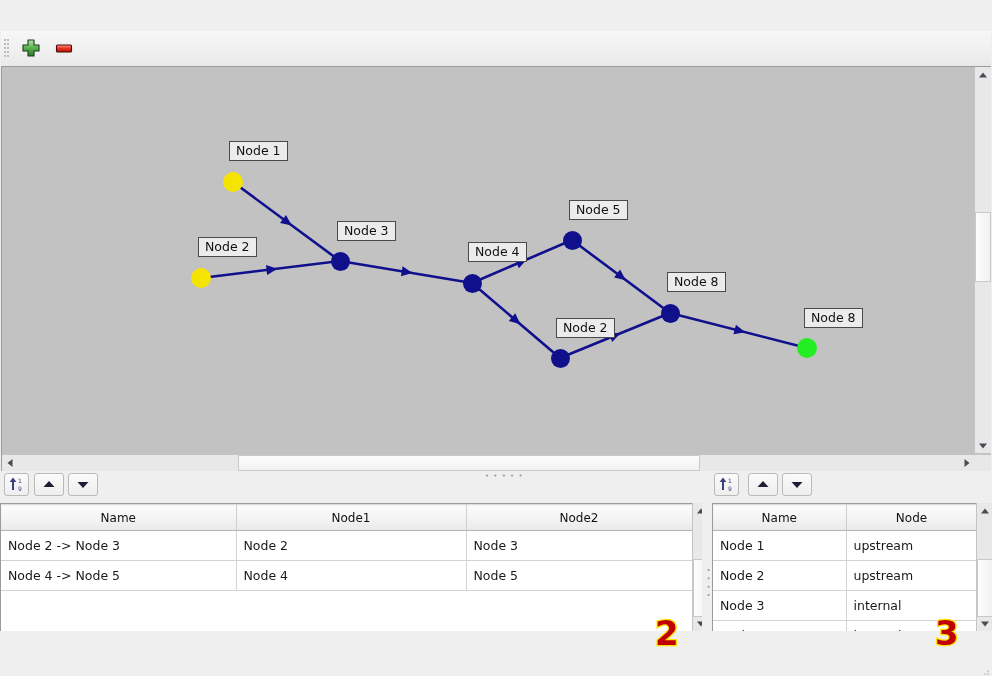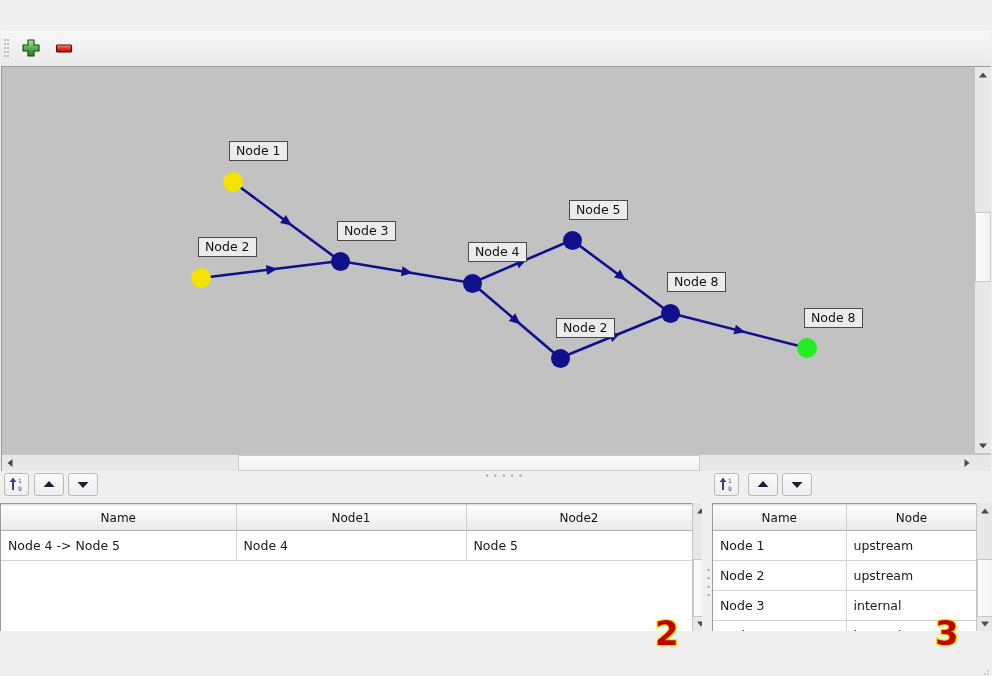--- a/index.html
+++ b/index.html
@@ -366,20 +366,25 @@
           </colgroup>
         <thead>
             <tr>
               <th>Name</th>
               <th>Node1</th>
               <th>Node2</th>
             </tr>
           </thead>
         <tbody>
             <tr>
+              <td>Node 2 -&gt; Node 3</td>
+              <td>Node 2</td>
+              <td>Node 3</td>
+            </tr>
+            <tr>
               <td>Node 4 -&gt; Node 5</td>
               <td>Node 4</td>
               <td>Node 5</td>
             </tr>
           </tbody>
       </table>
     </div>
 
     <div class="sb-v" style="left:692px; top:33px; height:128px;">
       <div class="sb-arrow" style="left:0; top:0;">

